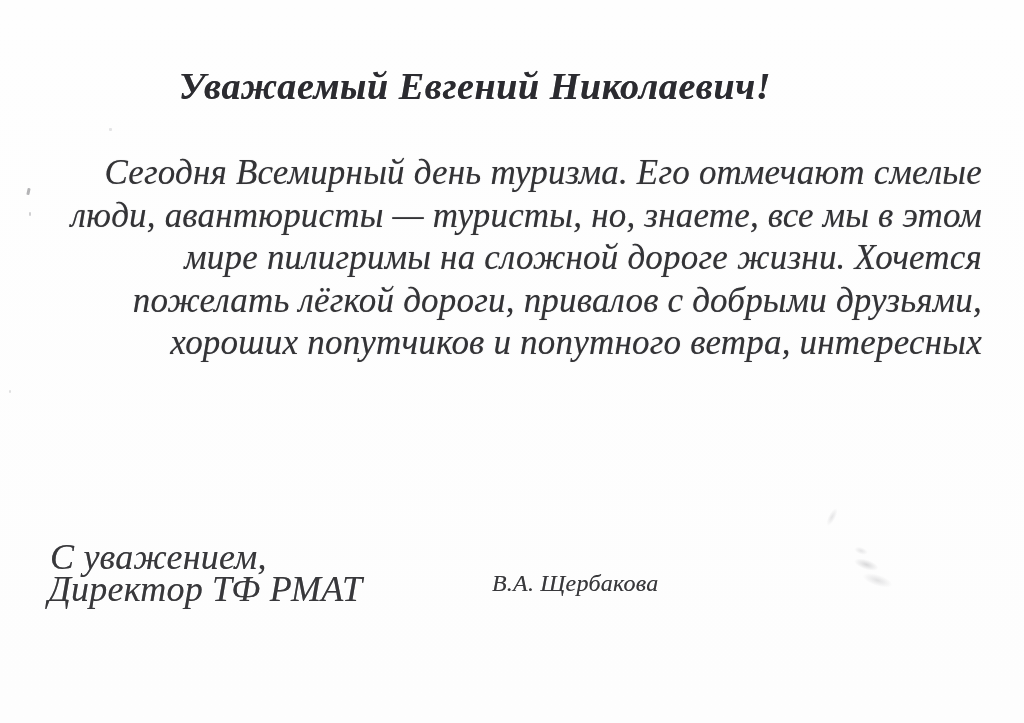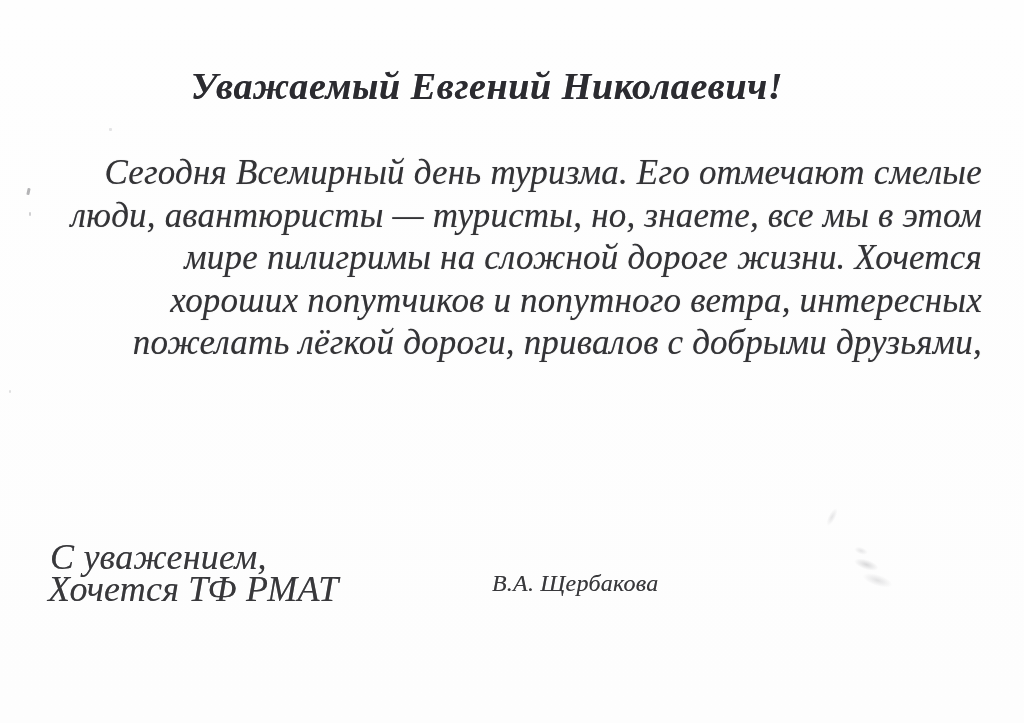--- a/index.html
+++ b/index.html
@@ -16,21 +16,21 @@
     position: relative;
     width: 1024px;
     height: 723px;
     background: linear-gradient(180deg, #fefefe 0%, #fdfdfd 100%);
     font-family: "Liberation Serif", serif;
     color: #2d2d2f;
   }
   .letter-title {
     position: absolute;
     top: 64px;
-    left: 12px;
+    left: 0;
     width: 950px;
     text-align: center;
     font-style: italic;
     font-weight: bold;
     font-size: 38px;
     letter-spacing: 0.6px;
     color: #2b2b30;
     text-shadow: 0 0 0.6px rgba(45,45,50,0.55);
   }
   .letter-body {
@@ -101,27 +101,27 @@
 <body>
 
 <div class="scan-page">
 
   <div class="letter-title">Уважаемый Евгений Николаевич!</div>
 
   <div class="letter-body">
     <div class="body-line">Сегодня Всемирный день туризма. Его отмечают смелые</div>
     <div class="body-line">люди, авантюристы — туристы, но, знаете, все мы в этом</div>
     <div class="body-line">мире пилигримы на сложной дороге жизни. Хочется</div>
+    <div class="body-line">пожелать лёгкой дороги, привалов с добрыми друзьями,</div>
     <div class="body-line">хороших попутчиков и попутного ветра, интересных</div>
-    <div class="body-line">пожелать лёгкой дороги, привалов с добрыми друзьями,</div>
   </div>
 
   <div class="signature-line sig-closing">С уважением,</div>
 
-  <div class="signature-line sig-role">Хочется ТФ РМАТ</div>
+  <div class="signature-line sig-role">Директор ТФ РМАТ</div>
 
   <div class="signature-line sig-name">В.А. Щербакова</div>
 
   <div class="scan-smudge"></div>
   <div class="scan-smudge-2"></div>
   <div class="speckle speckle-1"></div>
   <div class="speckle speckle-2"></div>
   <div class="speckle speckle-3"></div>
   <div class="speckle speckle-4"></div>
 

